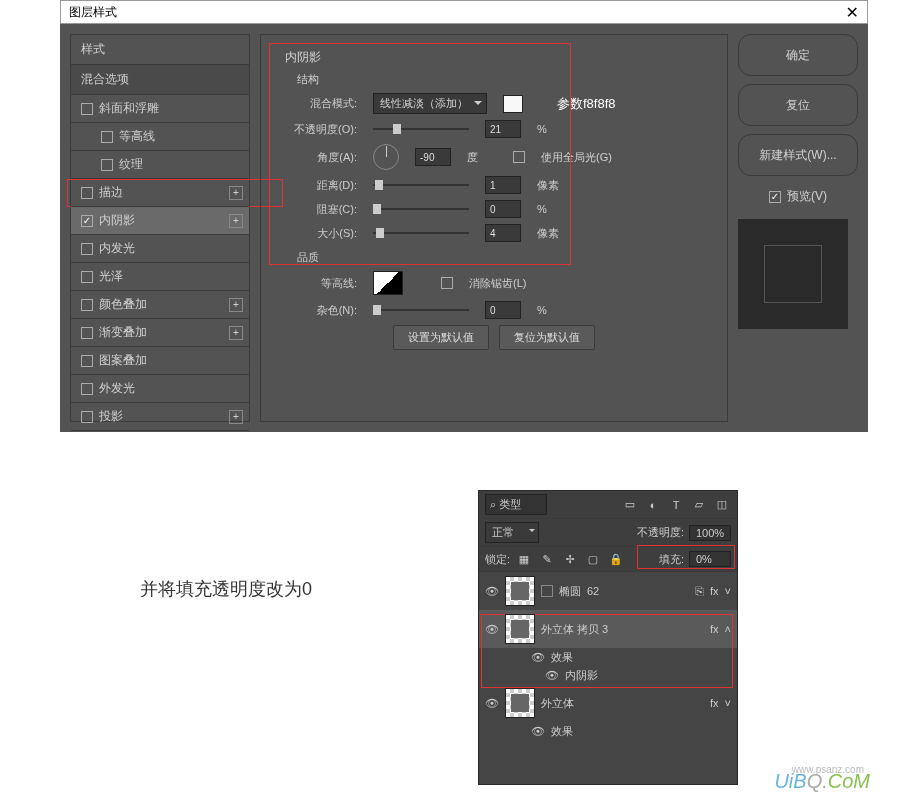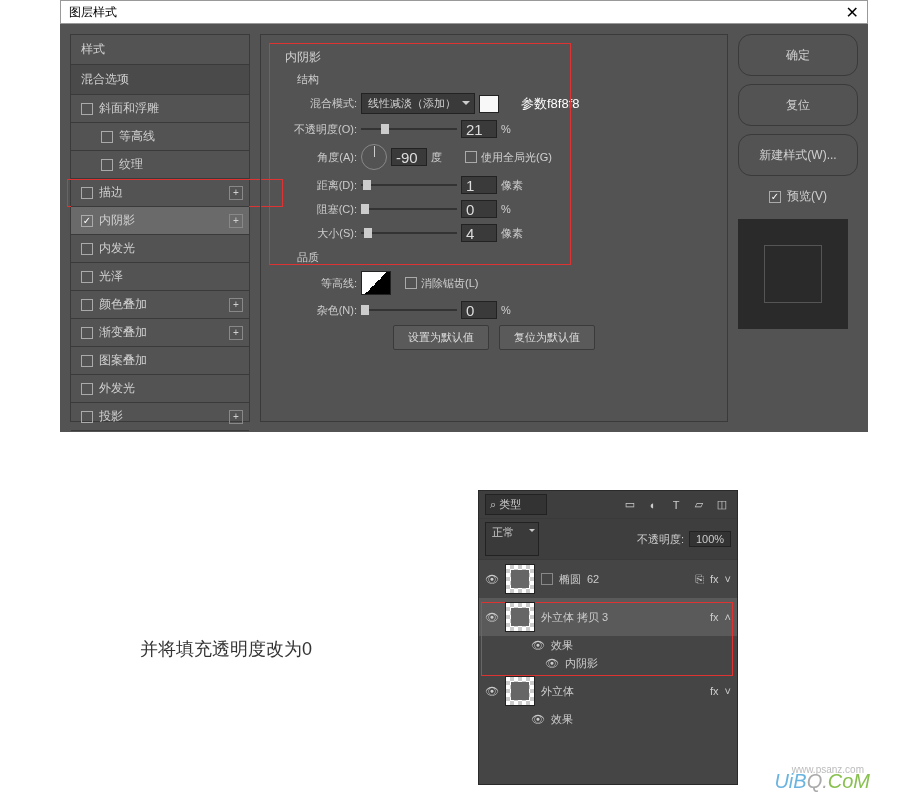--- a/index.html
+++ b/index.html
@@ -17,51 +17,51 @@
 .style-row.indent { padding-left: 30px; }
 .style-row.selected { background: #6a6a6a; }
 .chk { width: 12px; height: 12px; border: 1px solid #aaa; display: inline-flex; align-items: center; justify-content: center; font-size: 10px; color: #fff; }
 .chk.checked::before { content: "✓"; }
 .plus-btn { position: absolute; right: 6px; width: 14px; height: 14px; border: 1px solid #888; display: flex; align-items: center; justify-content: center; font-size: 10px; }
 
 .settings-panel { flex: 1; border: 1px solid #3a3a3a; padding: 14px 20px; position: relative; }
 .redbox1 { position: absolute; left: 8px; top: 8px; width: 302px; height: 222px; border: 1px solid #d33; pointer-events: none; }
 .section-title { margin-bottom: 6px; padding-left: 4px; }
 .sub-title { padding-left: 16px; margin-bottom: 4px; font-size: 11px; }
-.form-row { display: flex; align-items: center; margin: 6px 0; gap: 4px; font-size: 11px; }
+.form-row { display: flex; align-items: center; margin: 6px 0; gap: 16px; font-size: 11px; }
 .form-row .lbl { width: 76px; text-align: right; color: #ccc; }
 .dropdown { background: #3a3a3a; border: 1px solid #222; padding: 2px 18px 2px 6px; position: relative; min-width: 110px; font-size: 11px; }
 .dropdown::after { content: ""; position: absolute; right: 4px; top: 7px; border: 4px solid transparent; border-top-color: #ccc; }
 .swatch { width: 20px; height: 18px; background: #f8f8f8; border: 1px solid #222; }
 .param-note { color: #fff; font-size: 13px; margin-left: 18px; }
 .slider { width: 96px; height: 14px; position: relative; }
 .slider::before { content: ""; position: absolute; top: 6px; left: 0; right: 0; height: 2px; background: #333; }
 .slider-thumb { position: absolute; top: 2px; width: 8px; height: 10px; background: #ccc; }
-.numfield { width: 36px; height: 18px; background: #3a3a3a; border: 1px solid #222; color: #ddd; padding: 0 4px; font-size: 15px; text-align: left; }
+.numfield { width: 36px; height: 18px; background: #3a3a3a; border: 1px solid #222; color: #ddd; padding: 0 4px; font-size: 10px; text-align: left; }
 .unit { width: 30px; font-size: 11px; }
 .angle-dial { width: 26px; height: 26px; border: 1px solid #888; border-radius: 50%; position: relative; }
 .angle-dial::before { content: ""; position: absolute; left: 50%; top: 50%; width: 1px; height: 11px; background: #ccc; transform-origin: top; transform: rotate(180deg); }
 .contour-sw { width: 30px; height: 24px; background: linear-gradient(135deg, #fff 50%, #000 50%); border: 1px solid #222; }
 .btn-row { display: flex; gap: 10px; margin-top: 4px; justify-content: center; }
 .ps-btn { background: #5a5a5a; border: 1px solid #3a3a3a; padding: 4px 14px; color: #ddd; font-size: 11px; border-radius: 2px; }
 
 .right-col { width: 120px; display: flex; flex-direction: column; gap: 8px; align-items: stretch; }
 .rbtn { height: 42px; border: 1px solid #3a3a3a; border-radius: 13px; display: flex; align-items: center; justify-content: center; font-size: 12px; background: #535353; }
 .preview-chk { display: flex; align-items: center; justify-content: center; gap: 6px; margin-top: 4px; }
 .preview-box { width: 110px; height: 110px; background: #2a2a2a; display: flex; align-items: center; justify-content: center; margin-top: 6px; }
 .preview-inner { width: 58px; height: 58px; border: 1px solid #555; }
 
-.caption { position: absolute; left: 140px; top: 637px; font-size: 18px; color: #333; }
+.caption { position: absolute; left: 140px; top: 577px; font-size: 18px; color: #333; }
 
 .layers { position: absolute; left: 478px; top: 490px; width: 260px; height: 295px; background: #454545; color: #ccc; font-size: 11px; border: 1px solid #2a2a2a; }
 .lrow { display: flex; align-items: center; padding: 3px 6px; gap: 5px; border-bottom: 1px solid #3a3a3a; }
 .lrow.hdr { background: #3e3e3e; }
 .search { background: #333; border: 1px solid #222; padding: 2px 4px; width: 62px; display: flex; align-items: center; gap: 3px; }
 .icon-btn { width: 18px; height: 18px; display: flex; align-items: center; justify-content: center; border: 1px solid transparent; }
-.mini-dd { background: #3a3a3a; border: 1px solid #222; padding: 2px 14px 15px 6px; position: relative; min-width: 54px; }
+.mini-dd { background: #3a3a3a; border: 1px solid #222; padding: 2px 14px 2px 6px; position: relative; min-width: 54px; }
 .mini-dd::after { content: ""; position: absolute; right: 3px; top: 6px; border: 3px solid transparent; border-top-color: #ccc; }
 .opf { width: 42px; background: #333; border: 1px solid #222; padding: 1px 6px; display: inline-block; }
 .redbox2 { position: absolute; border: 1px solid #d33; pointer-events: none; }
 .layer-item { display: flex; align-items: center; padding: 4px 6px; gap: 6px; }
 .eye { width: 14px; text-align: center; }
 .thumb { width: 30px; height: 30px; background: repeating-conic-gradient(#ccc 0 25%, #fff 0 50%) 0 0/8px 8px; border: 1px solid #222; position: relative; }
 .thumb::after { content: ""; position: absolute; inset: 5px; background: #666; }
 .linkm { width: 12px; height: 12px; border: 1px solid #888; }
 .sub-layer { padding-left: 52px; display: flex; align-items: center; gap: 6px; height: 18px; }
 
@@ -253,20 +253,32 @@
     <span class="icon-btn">T</span>
     <span class="icon-btn">▱</span>
     <span class="icon-btn">◫</span>
   </div>
   <div class="lrow hdr">
     <span class="mini-dd">正常</span>
     <span style="flex:1"></span>
     <span>不透明度:</span>
     <span class="opf">100%</span>
   </div>
+  <div class="lrow hdr" style="position:relative">
+    <span>锁定:</span>
+    <span class="icon-btn">▦</span>
+    <span class="icon-btn">✎</span>
+    <span class="icon-btn">✢</span>
+    <span class="icon-btn">▢</span>
+    <span class="icon-btn">🔒</span>
+    <span style="flex:1"></span>
+    <span>填充:</span>
+    <span class="opf">0%</span>
+    <div class="redbox2" style="left:158px;top:-2px;width:98px;height:24px"></div>
+  </div>
 
   <div id="layers-list" style="position:relative">
     <div class="redbox2" style="left:2px;top:42px;width:252px;height:74px"></div>
   <div class="layer-item">
         <span class="eye">👁</span>
         <span class="thumb"></span>
         <span class="linkm"></span>
         <span>椭圆</span> 
         <span>62</span>
         <span style="flex:1"></span>

